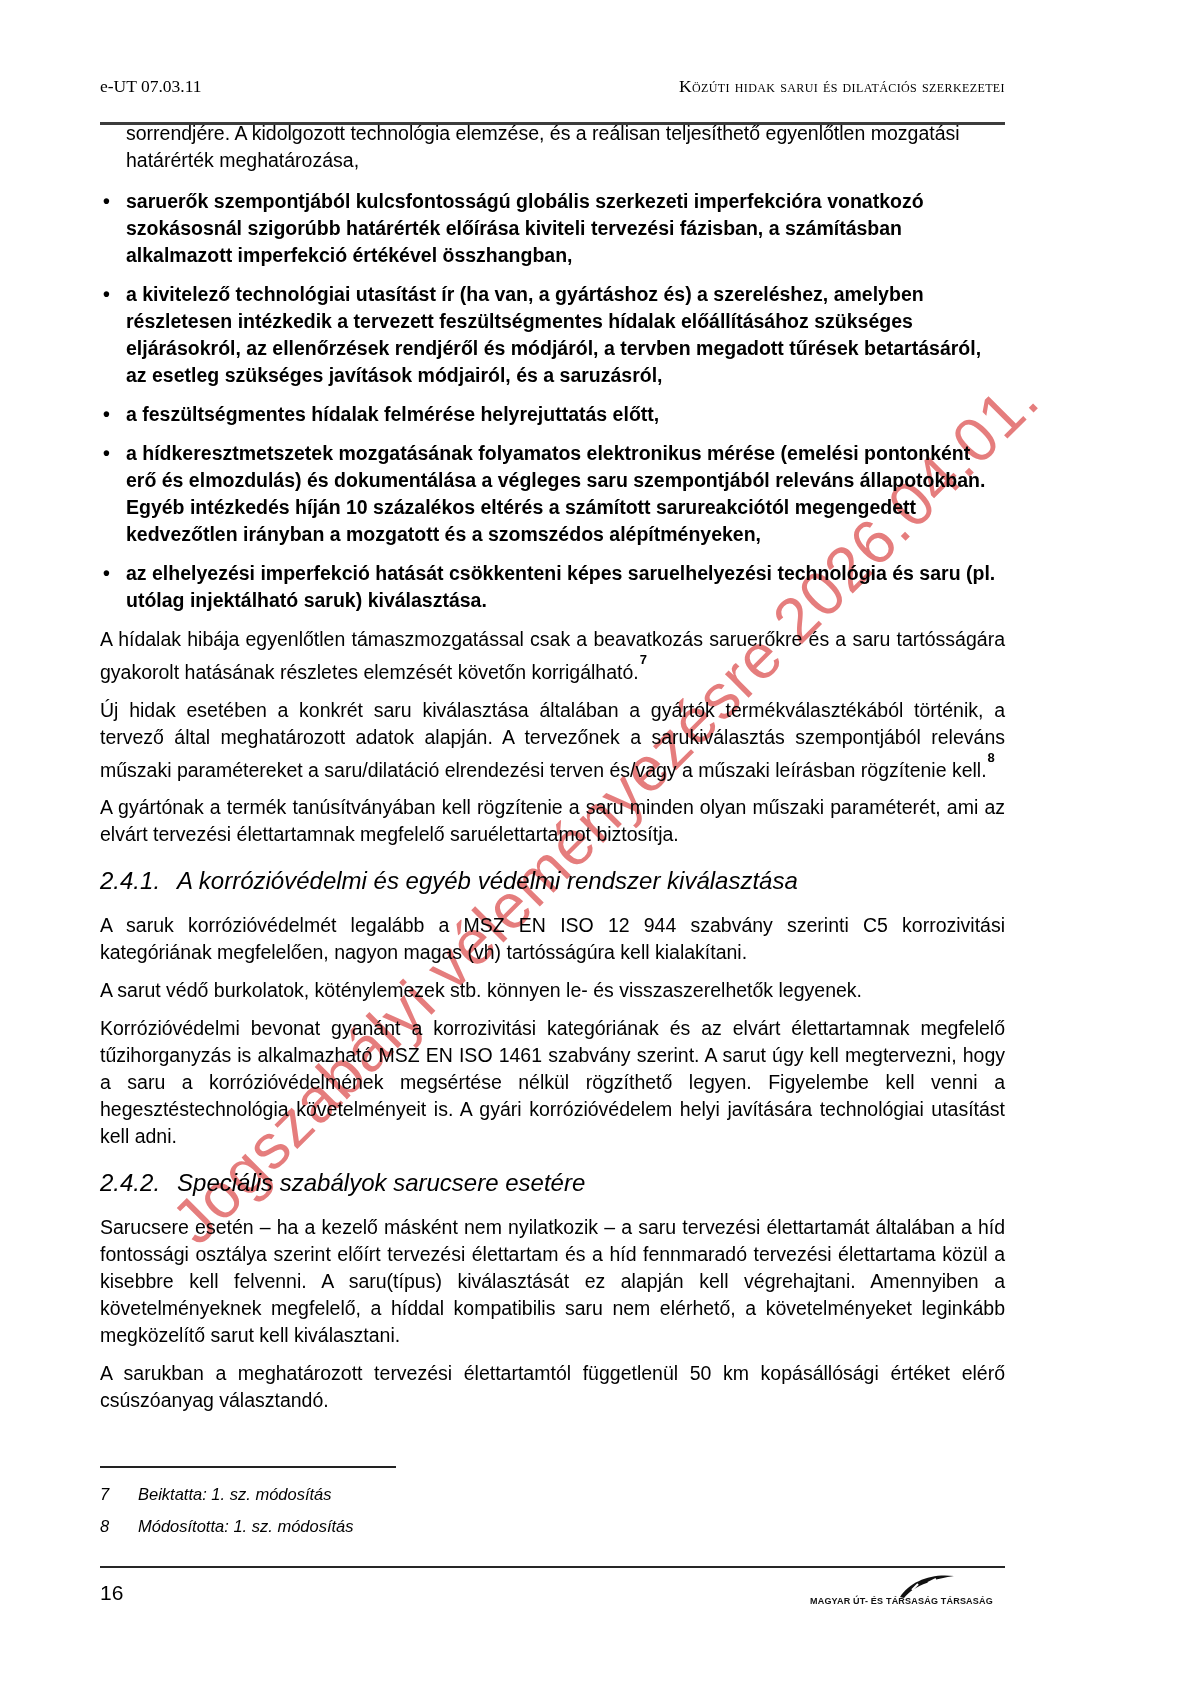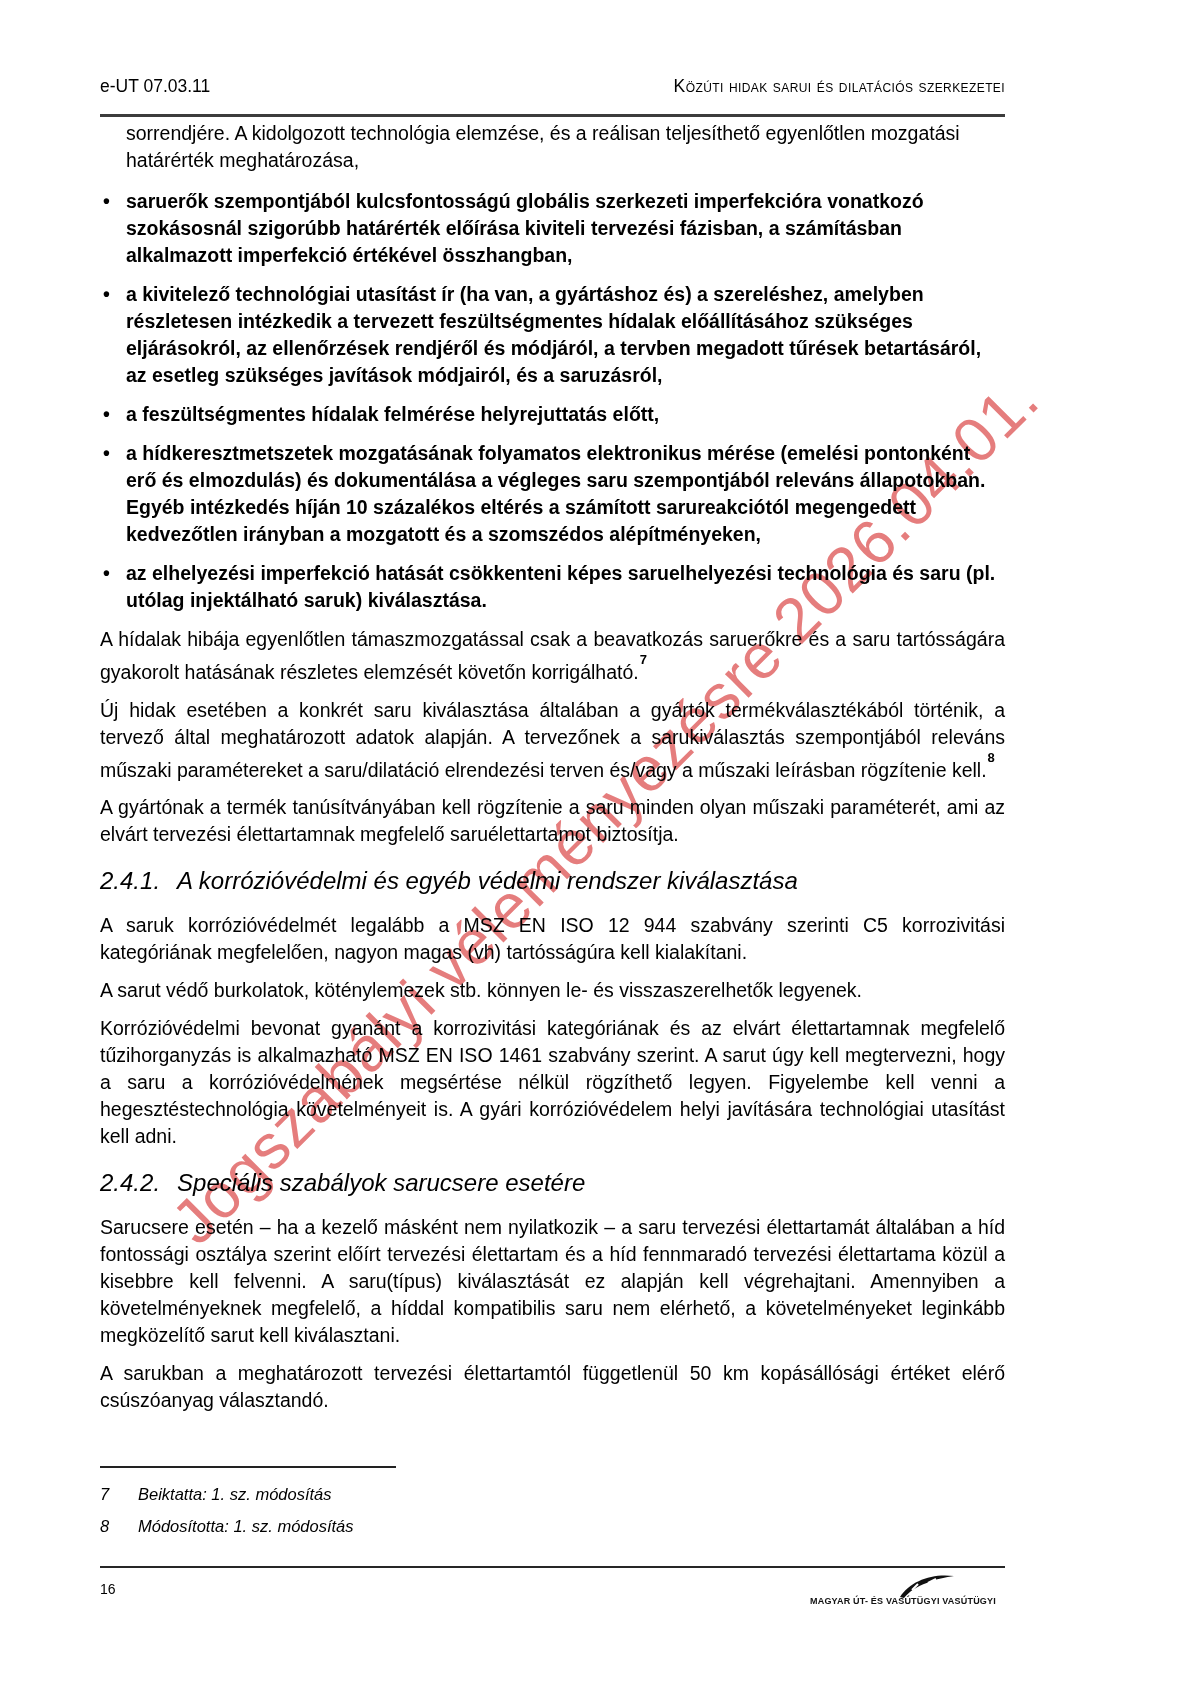--- a/index.html
+++ b/index.html
@@ -4,21 +4,21 @@
 <style>
   html,body{margin:0;padding:0;background:#fff;}
   .page{
     position:relative;width:1191px;height:1684px;background:#ffffff;color:#000;
     font-family:"Liberation Sans","DejaVu Sans",sans-serif;overflow:hidden;
   }
   
   .header{
     position:absolute;left:100px;width:905px;top:76px;
     display:flex;justify-content:space-between;align-items:flex-start;
-    border-bottom:3px solid #3c3c3c;padding-bottom:17px;
+    border-bottom:3px solid #3c3c3c;padding-bottom:25px;font-family:Liberation Serif, serif;
   }
   .doc-code{font-size:17.5px;}
   .doc-title{font-size:17.5px;font-variant:small-caps;letter-spacing:0.4px;}
   
   .body-text{
     position:absolute;left:100px;width:905px;top:120px;
     font-size:19.5px;line-height:27px;
   }
   .cont-para{margin:0 0 14px 26px;text-align:left;}
   ul.bullets{list-style:none;margin:0 0 12px 0;padding:0;font-weight:bold;}
@@ -33,21 +33,21 @@
   
   .footnotes{
     position:absolute;left:100px;width:905px;top:1466px;
     font-size:16.5px;font-style:italic;line-height:22px;
   }
   .fn-rule{width:296px;border-top:2px solid #222;margin-bottom:15px;}
   .fn-row{display:flex;margin-bottom:10px;}
   .fn-marker{width:38px;flex:none;}
   
   .footer{position:absolute;left:100px;width:905px;top:1566px;border-top:2px solid #262626;}
-  .page-number{display:inline-block;font-size:14px;margin-top:13px;}
+  .page-number{display:inline-block;font-size:21px;margin-top:13px;}
   .logo{position:absolute;right:0;top:5px;width:195px;text-align:left;}
   .logo svg{display:block;margin-left:88px;margin-bottom:-3px;}
   .logo-text{font-size:9px;font-weight:bold;letter-spacing:0.2px;white-space:nowrap;color:#111;}
   
   .watermark{
     position:absolute;left:605px;top:810px;z-index:4;
     transform:translate(-50%,-50%) rotate(-45deg);
     font-size:63px;letter-spacing:1px;white-space:nowrap;
     color:#e06060;opacity:0.82;mix-blend-mode:multiply;pointer-events:none;
   }
@@ -112,19 +112,19 @@
   </div>
 
   <div class="footer">
     <span class="page-number">16</span>
     <div class="logo">
       <svg width="58" height="26" viewBox="0 0 58 26" aria-hidden="true">
         <path d="M2 24 C 12 8, 34 0, 56 3 C 40 5, 16 12, 6 25 Z" fill="#111"></path>
         <path d="M14 17 L20 11" stroke="#fff" stroke-width="2" fill="none"></path>
         <path d="M30 10 L38 6" stroke="#fff" stroke-width="2" fill="none"></path>
       </svg>
-      <div class="logo-text">MAGYAR ÚT- ÉS VASÚTÜGYI VASÚTÜGYI</div>
+      <div class="logo-text">MAGYAR ÚT- ÉS TÁRSASÁG TÁRSASÁG</div>
     </div>
   </div>
 
   <div class="watermark" style="color: rgb(224, 96, 96);">Jogszabályi véleményezésre 2026.04.01.</div>
 
 </div>
 
 </body></html>

